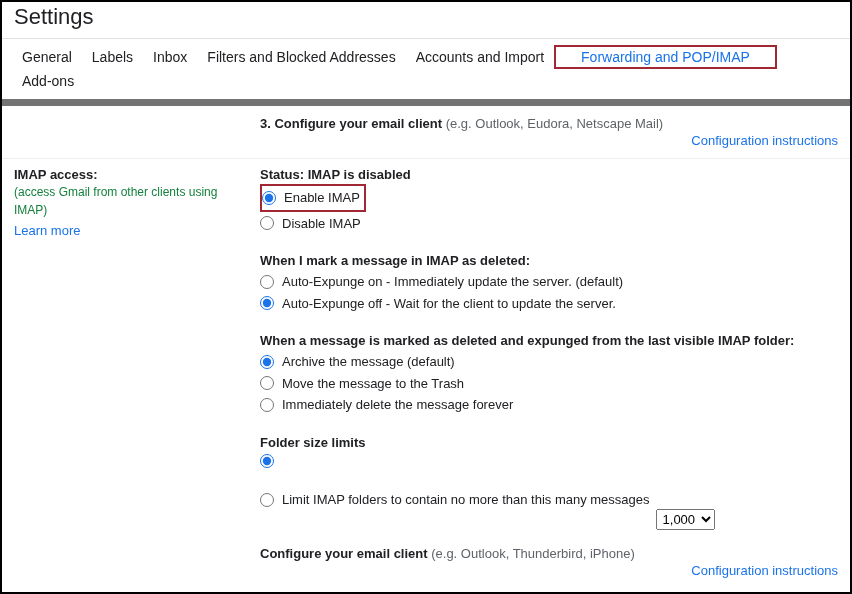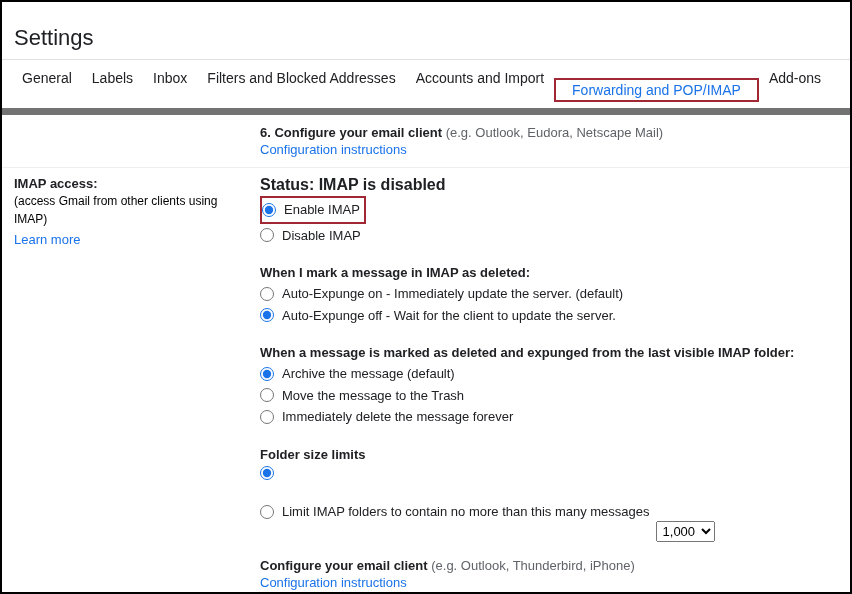--- a/index.html
+++ b/index.html
@@ -10,67 +10,66 @@
       background: #fff;
       width: 852px;
       height: 594px;
       border: 2px solid #000;
       overflow: hidden;
     }
     .container { padding: 0; }
     .page-title {
       font-size: 22px;
       font-weight: 400;
-      padding: 23px 12px 8px 12px;
+      padding: 2px 12px 8px 12px;
       color: #202124;
     }
     .tabs {
       border-top: 1px solid #e0e0e0;
       border-bottom: 7px solid #737373;
       padding: 6px 10px 6px 10px;
       display: flex;
       flex-wrap: wrap;
       gap: 0;
     }
     .tab {
       font-size: 14px;
       color: #202124;
       padding: 4px 10px;
       cursor: pointer;
       white-space: nowrap;
     }
     .tab.active { color: #1a73e8; }
     .tab.highlighted {
       border: 2px solid #a02733;
-      padding: 2px 16px;
-      margin-top: 12px;
+      padding: 2px 25px;
     }
     .section {
       display: flex;
       padding: 8px 12px 10px 12px;
       border-bottom: 1px solid #eee;
     }
     .section.noborder { border-bottom: none; }
     .left-col {
       width: 246px;
       flex-shrink: 0;
       padding-right: 10px;
     }
     .right-col { flex: 1; }
     .config-line { margin: 2px 0; }
     .bold { font-weight: bold; }
     .gray { color: #5f6368; text-align: right; }
-    .link { color: #1a73e8; cursor: pointer; }
+    .link { color: #1a73e8; cursor: pointer; text-align: right; }
     .section-label {
       font-weight: bold;
       font-size: 13px;
     }
     .section-hint {
       font-size: 12px;
-      color: #000000;
+      color: #15803d;
       margin-top: 1px;
       line-height: 1.5;
     }
     .learn-more {
       color: #1a73e8;
       font-size: 13px;
       margin-top: 4px;
       cursor: pointer;
     }
     .group { margin-bottom: 16px; }
@@ -99,21 +98,21 @@
       padding: 1px 2px;
       margin-top: 39px;
     }
     .highlight-box {
       border: 2px solid #a02733;
       display: inline-flex;
       padding: 0 4px 0 0;
     }
     .status-line {
       font-weight: bold;
-      font-size: 16px;
+      font-size: 13px;
       margin-bottom: 2px;
     }
     .footer {
       display: flex;
       justify-content: flex-end;
       gap: 10px;
       padding: 8px 12px 10px 12px;
       border-top: 1px solid #eee;
     }
     .btn {
@@ -142,21 +141,21 @@
     <div class="tab">Filters and Blocked Addresses</div>
     <div class="tab">Accounts and Import</div>
     <div class="tab active highlighted">Forwarding and POP/IMAP</div>
     <div class="tab">Add-ons</div>
   </div>
 
   <div class="section">
     <div class="left-col"></div>
     <div class="right-col">
       <div class="config-line">
-        <span class="bold">6. Configure your email client</span>
+        <span class="bold">3. Configure your email client</span>
         <span class="gray"> (e.g. Outlook, Eudora, Netscape Mail)</span>
       </div>
       <div class="link">Configuration instructions</div>
     </div>
   </div>
 
   <div class="section noborder">
     <div class="left-col">
       <div class="section-label">IMAP access:</div>
       <div class="section-hint">(access Gmail from other clients using IMAP)</div>

